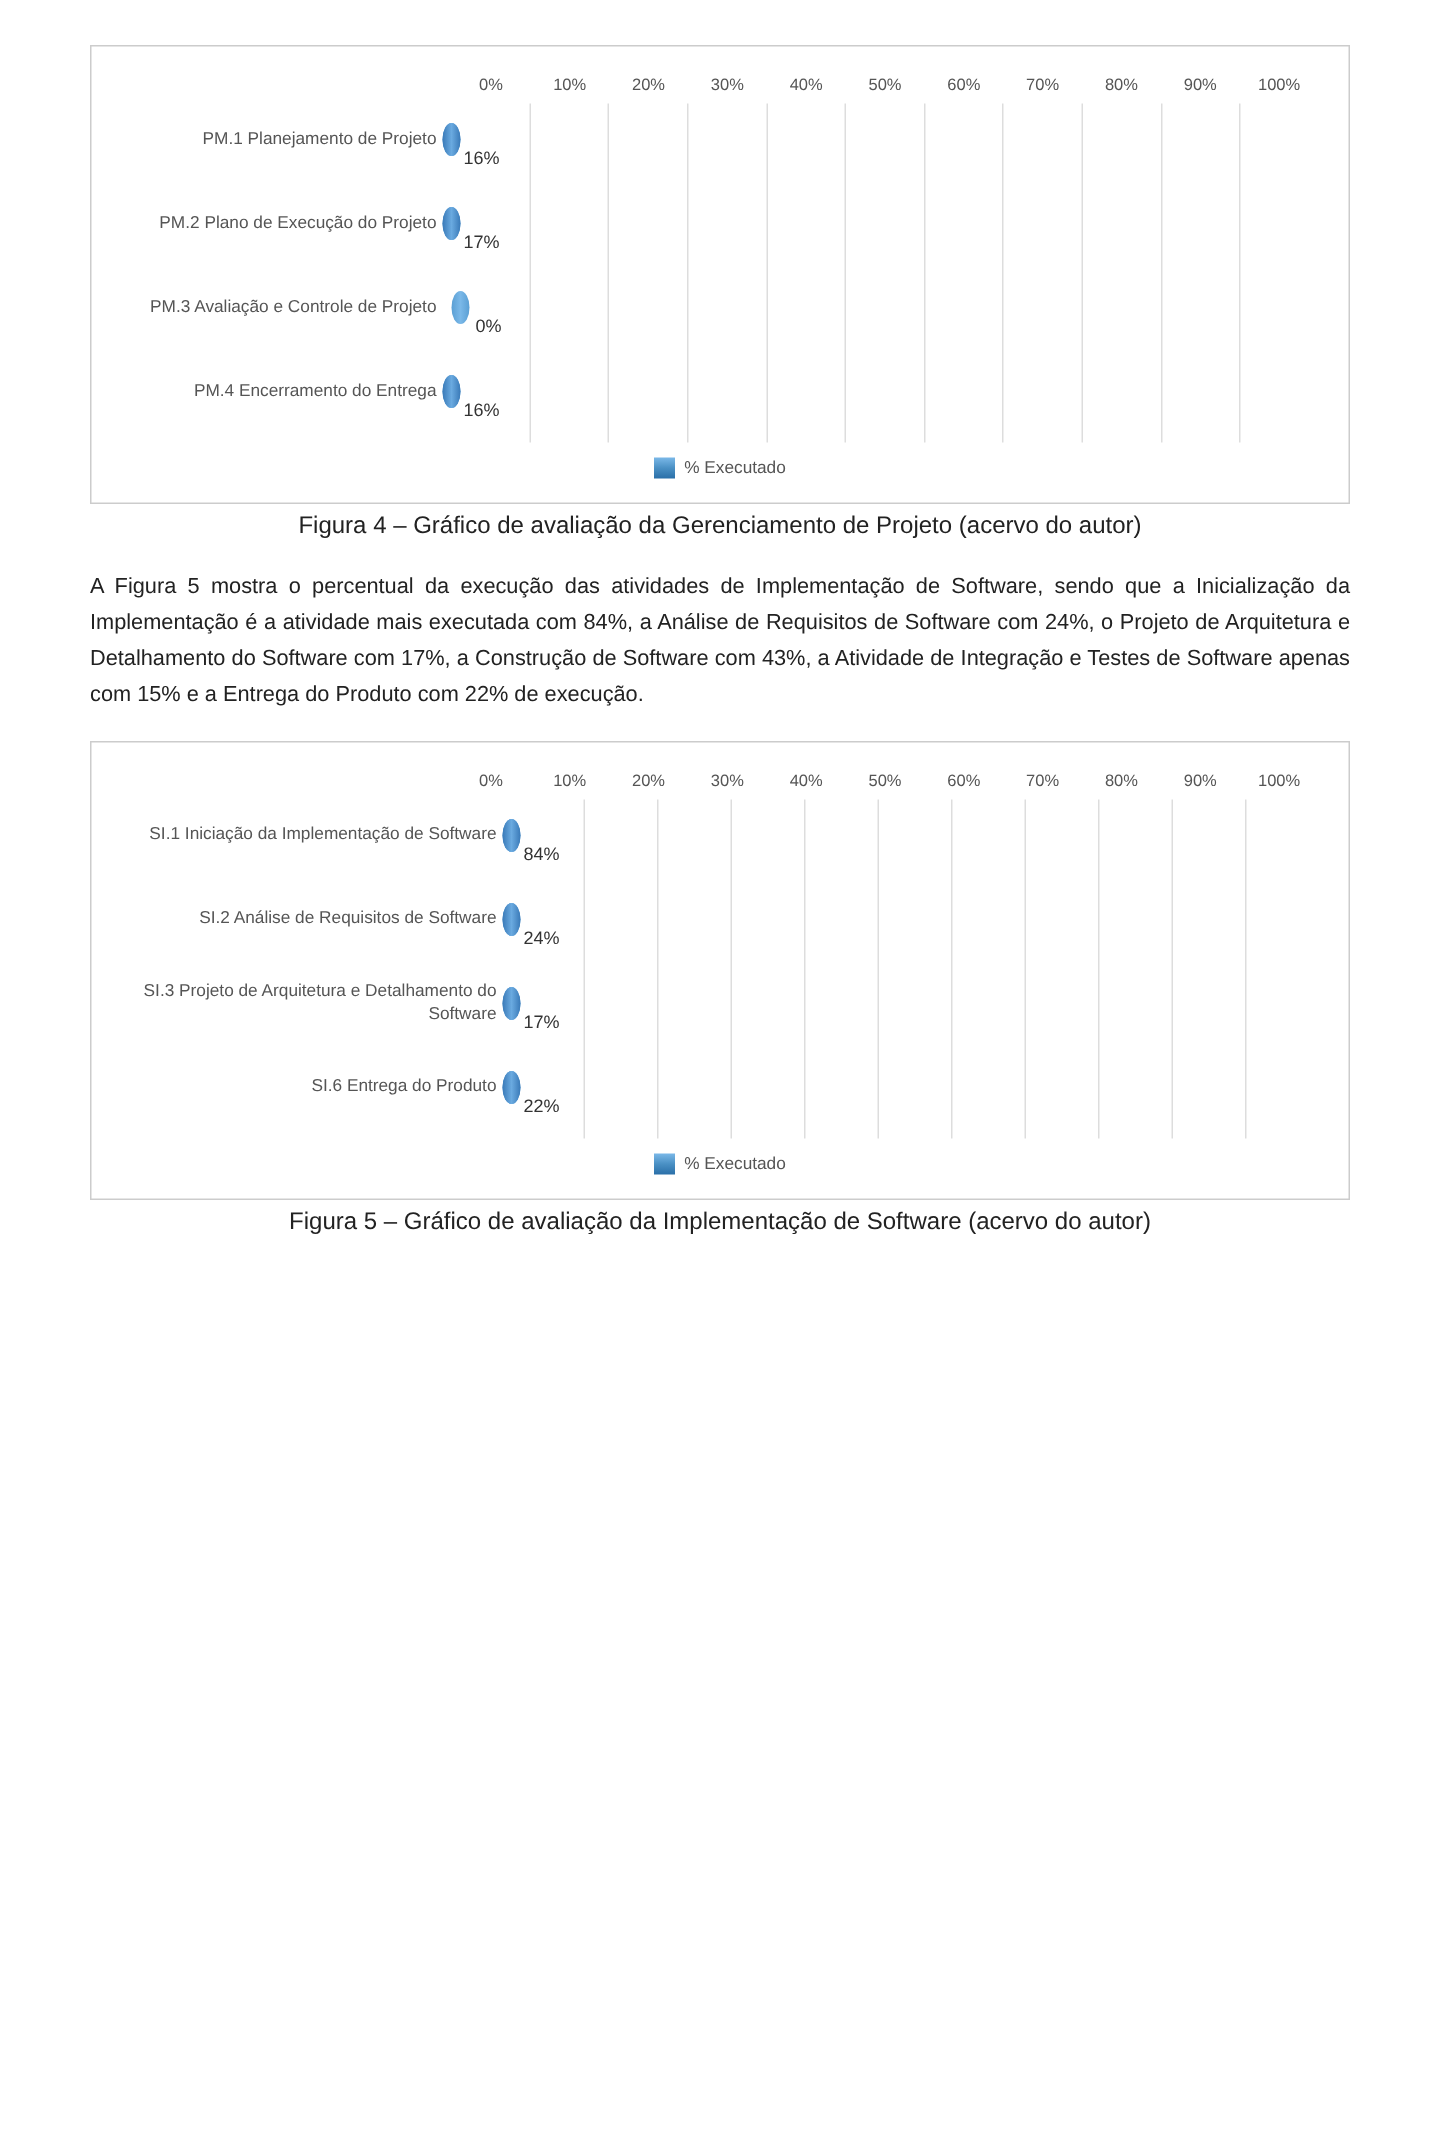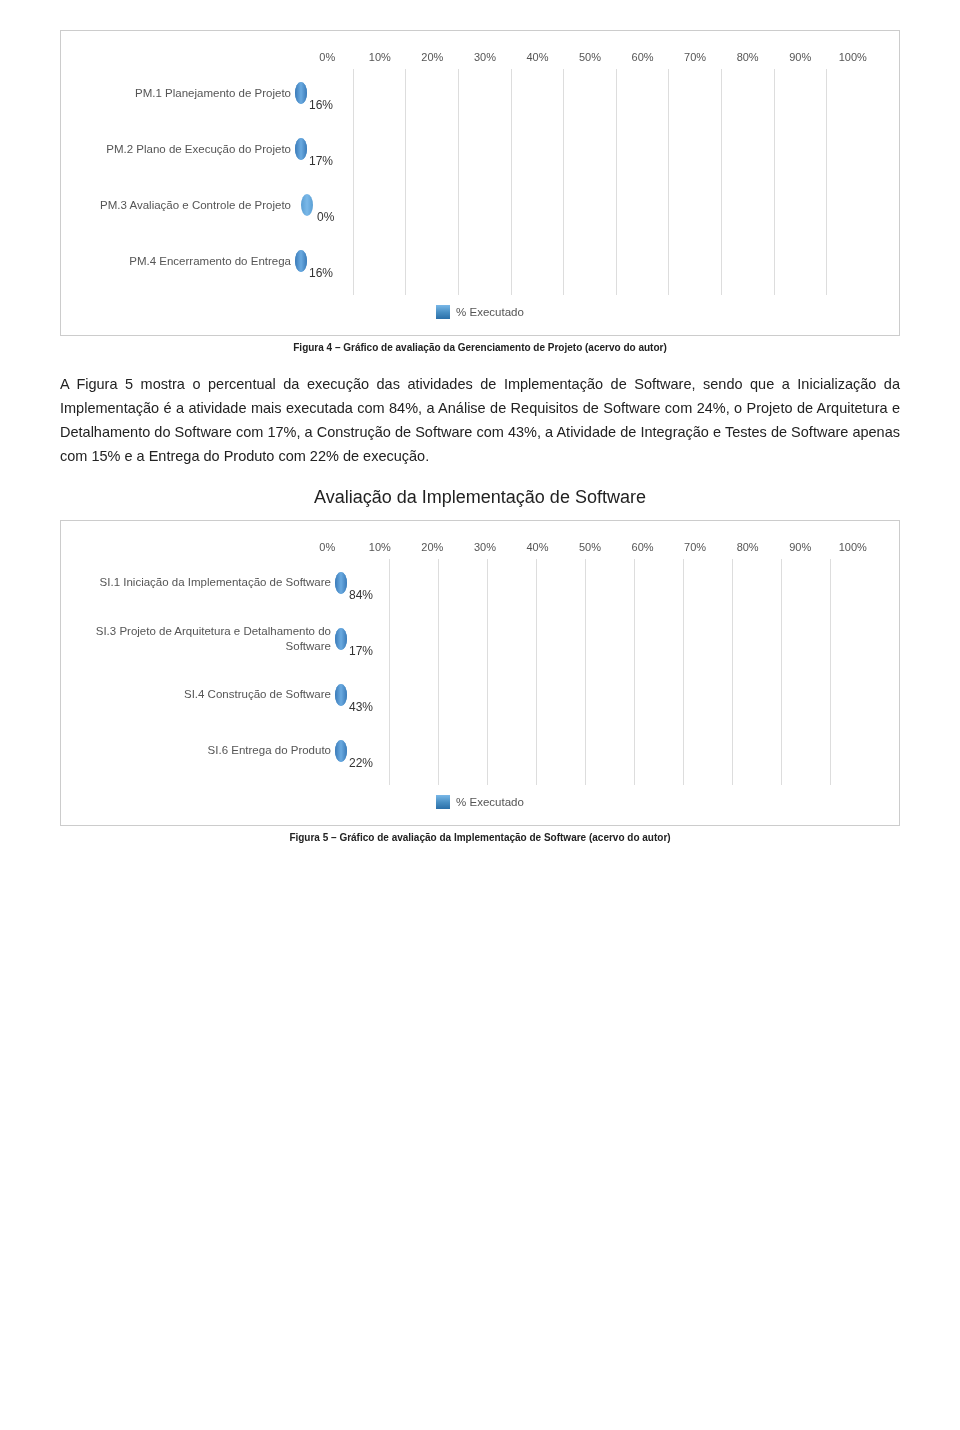--- a/index.html
+++ b/index.html
@@ -143,22 +143,22 @@
       font-size: 14.5px;
       line-height: 1.65;
       text-align: justify;
       font-family: Arial, sans-serif;
       color: #222;
     }
 
     
     .figure-caption {
       text-align: center;
-      font-size: 10px;
-      font-weight: bold;
+      font-size: 16px;
+      font-weight: normal;
       margin: 6px 0 18px 0;
       font-family: Arial, sans-serif;
       color: #222;
     }
 
     .bars-container {
       position: relative;
     }
 
   </style>
@@ -241,21 +241,20 @@
         <span>% Executado</span>
       </div>
     </div>
 
     <p class="figure-caption">Figura 4 – Gráfico de avaliação da Gerenciamento de Projeto (acervo do autor)</p>
   </div>
 
   <p class="text-paragraph">A Figura 5 mostra o percentual da execução das atividades de Implementação de Software, sendo que a Inicialização da Implementação é a atividade mais executada com 84%, a Análise de Requisitos de Software com 24%, o Projeto de Arquitetura e Detalhamento do Software com 17%, a Construção de Software com 43%, a Atividade de Integração e Testes de Software apenas com 15% e a Entrega do Produto com 22% de execução.</p>
 
   <div class="chart-section">
-    <h2 class="chart-title">Avaliação da Implementação de Software</h2>
     <div class="chart-wrapper">
 
       <div class="x-axis-labels">
         <span>0%</span>
         <span>10%</span>
         <span>20%</span>
         <span>30%</span>
         <span>40%</span>
         <span>50%</span>
         <span>60%</span>
@@ -282,36 +281,36 @@
         </div>
 
         <div class="bar-row" style="margin-bottom:28px;">
           <span class="bar-label" style="width:250px; left:-260px;">SI.1 Iniciação da Implementação de Software</span>
           <div class="bar-container">
             <div class="bar-body" style="width: calc(84% * 4.5);"></div>
             <span class="bar-value">84%</span>
           </div>
         </div>
 
+        <div class="bar-row" style="margin-bottom:28px;">
+          <span class="bar-label" style="width:250px; left:-260px;">SI.2 Análise de Requisitos de Software</span>
+          <div class="bar-container">
+            <div class="bar-body" style="width: calc(24% * 4.5);"></div>
+            <span class="bar-value">24%</span>
+          </div>
+        </div>
 
         <div class="bar-row" style="margin-bottom:28px;">
           <span class="bar-label" style="width:250px; left:-260px;">SI.3 Projeto de Arquitetura e Detalhamento do Software</span>
           <div class="bar-container">
             <div class="bar-body" style="width: calc(17% * 4.5);"></div>
             <span class="bar-value">17%</span>
           </div>
         </div>
 
-        <div class="bar-row" style="margin-bottom:28px;">
-          <span class="bar-label" style="width:250px; left:-260px;">SI.4 Construção de Software</span>
-          <div class="bar-container">
-            <div class="bar-body" style="width: calc(43% * 4.5);"></div>
-            <span class="bar-value">43%</span>
-          </div>
-        </div>
 
 
         <div class="bar-row" style="margin-bottom:10px;">
           <span class="bar-label" style="width:250px; left:-260px;">SI.6 Entrega do Produto</span>
           <div class="bar-container">
             <div class="bar-body" style="width: calc(22% * 4.5);"></div>
             <span class="bar-value">22%</span>
           </div>
         </div>
       </div>

